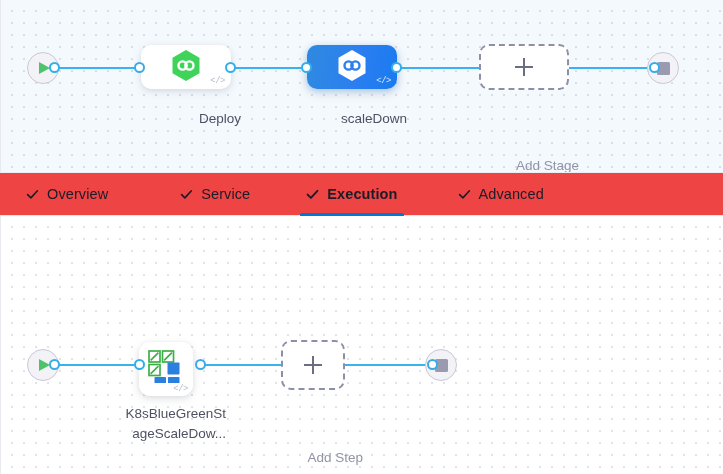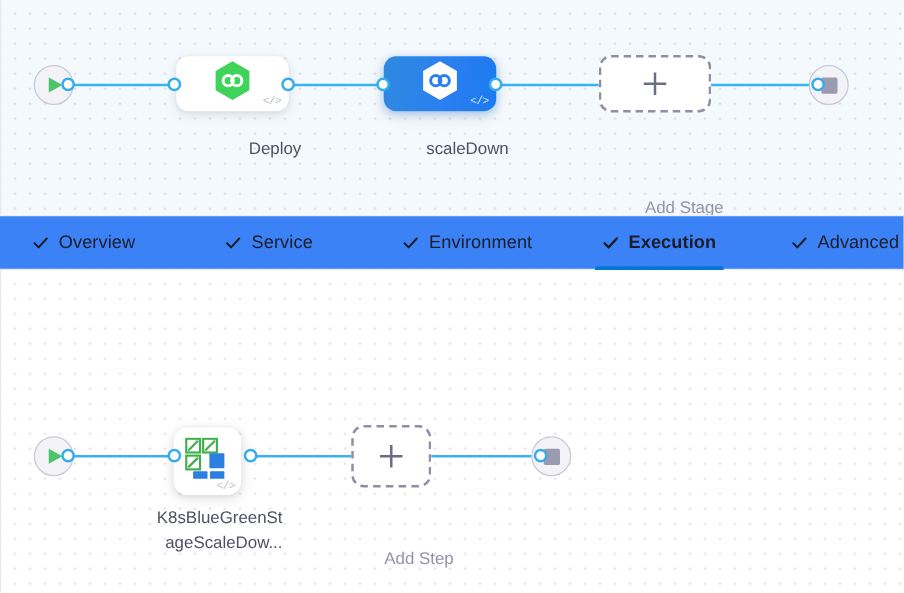--- a/index.html
+++ b/index.html
@@ -30,21 +30,21 @@
     box-sizing: border-box;
     overflow: hidden;
   }
 
   
   .tabbar {
     position: absolute;
     left: 0; top: 172px;
     width: 723px;
     height: 44px;
-    background: #3b82f6;
+    background: #ef4444;
     border-top: 1px solid #eceef2;
     border-bottom: 1px solid #e4e7ec;
     box-sizing: border-box;
     display: flex;
     align-items: center;
   }
   .tab {
     position: relative;
     height: 44px;
     display: flex;
@@ -307,28 +307,20 @@
 
   <div class="tab" style="margin-left:44px;">
     <span class="tick">
       <svg width="13" height="13" viewBox="0 0 13 13">
           <path d="M1.6 6.6 L4.9 9.9 L11.4 2.8" fill="none" stroke="#1c1c28" stroke-width="1.6" stroke-linecap="round" stroke-linejoin="round"></path>
         </svg>
     </span>
     <span class="tab-label">Service</span>
   </div>
 
-  <div class="tab" style="margin-left:44px;">
-    <span class="tick">
-      <svg width="13" height="13" viewBox="0 0 13 13">
-          <path d="M1.6 6.6 L4.9 9.9 L11.4 2.8" fill="none" stroke="#1c1c28" stroke-width="1.6" stroke-linecap="round" stroke-linejoin="round"></path>
-        </svg>
-    </span>
-    <span class="tab-label">Environment</span>
-  </div>
 
   <div class="tab active" style="margin-left:28px;">
     <span class="tick">
       <svg width="13" height="13" viewBox="0 0 13 13">
           <path d="M1.6 6.6 L4.9 9.9 L11.4 2.8" fill="none" stroke="#1c1c28" stroke-width="1.9" stroke-linecap="round" stroke-linejoin="round"></path>
         </svg>
     </span>
     <span class="tab-label">Execution</span>
   </div>
 
@@ -376,19 +368,19 @@
   </div>
   <div class="port" style="left:194px; top:143px;"></div>
   <div class="node-label wrap" style="left:105px; top:188px; width:120px;">
     <span>K8sBlueGreenSt</span><br>
     <span>ageScaleDow...</span>
   </div>
 
   <div class="add-node" style="left:280px; top:124px; width:64px; height:50px;">
     <div class="plus-glyph"></div>
   </div>
-  <div class="node-label muted" style="left:262px; top:174px; width:100px;">Add Step</div>
+  <div class="node-label muted" style="left:262px; top:185px; width:100px;">Add Step</div>
 
   <div class="port" style="left:426px; top:143px;"></div>
   <div class="terminal" style="left:424px; top:133px;">
     <div class="stop-sq"></div>
   </div>
 </div>
 
 </body></html>

